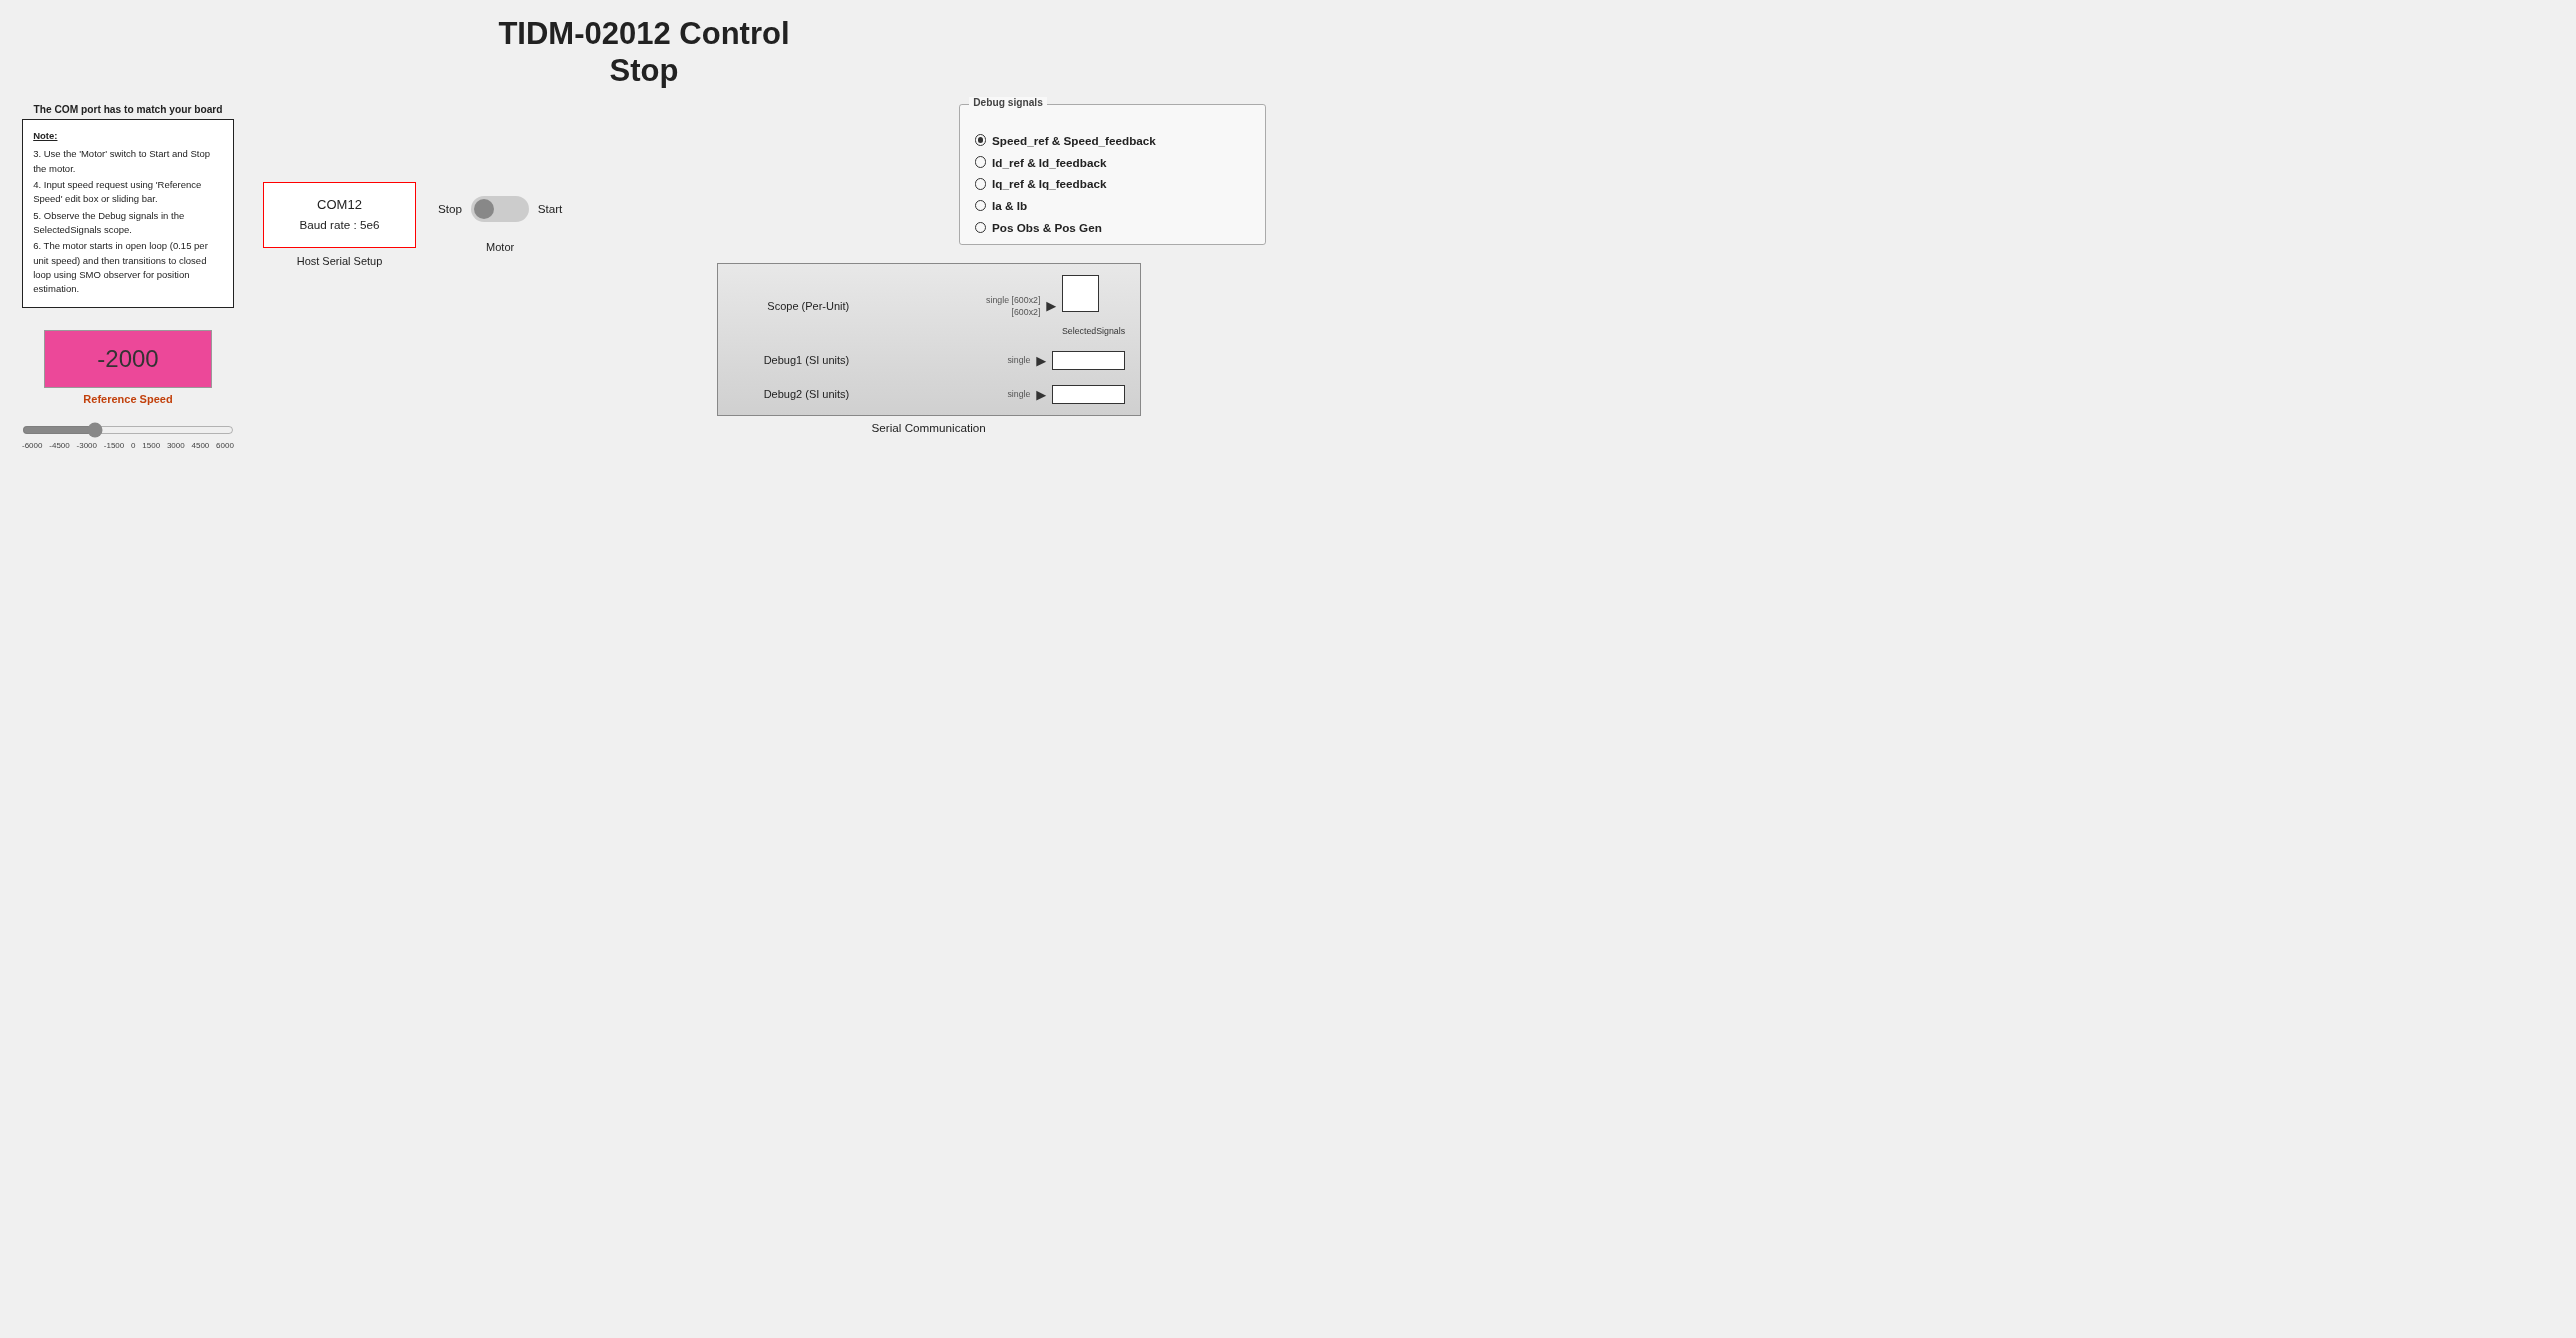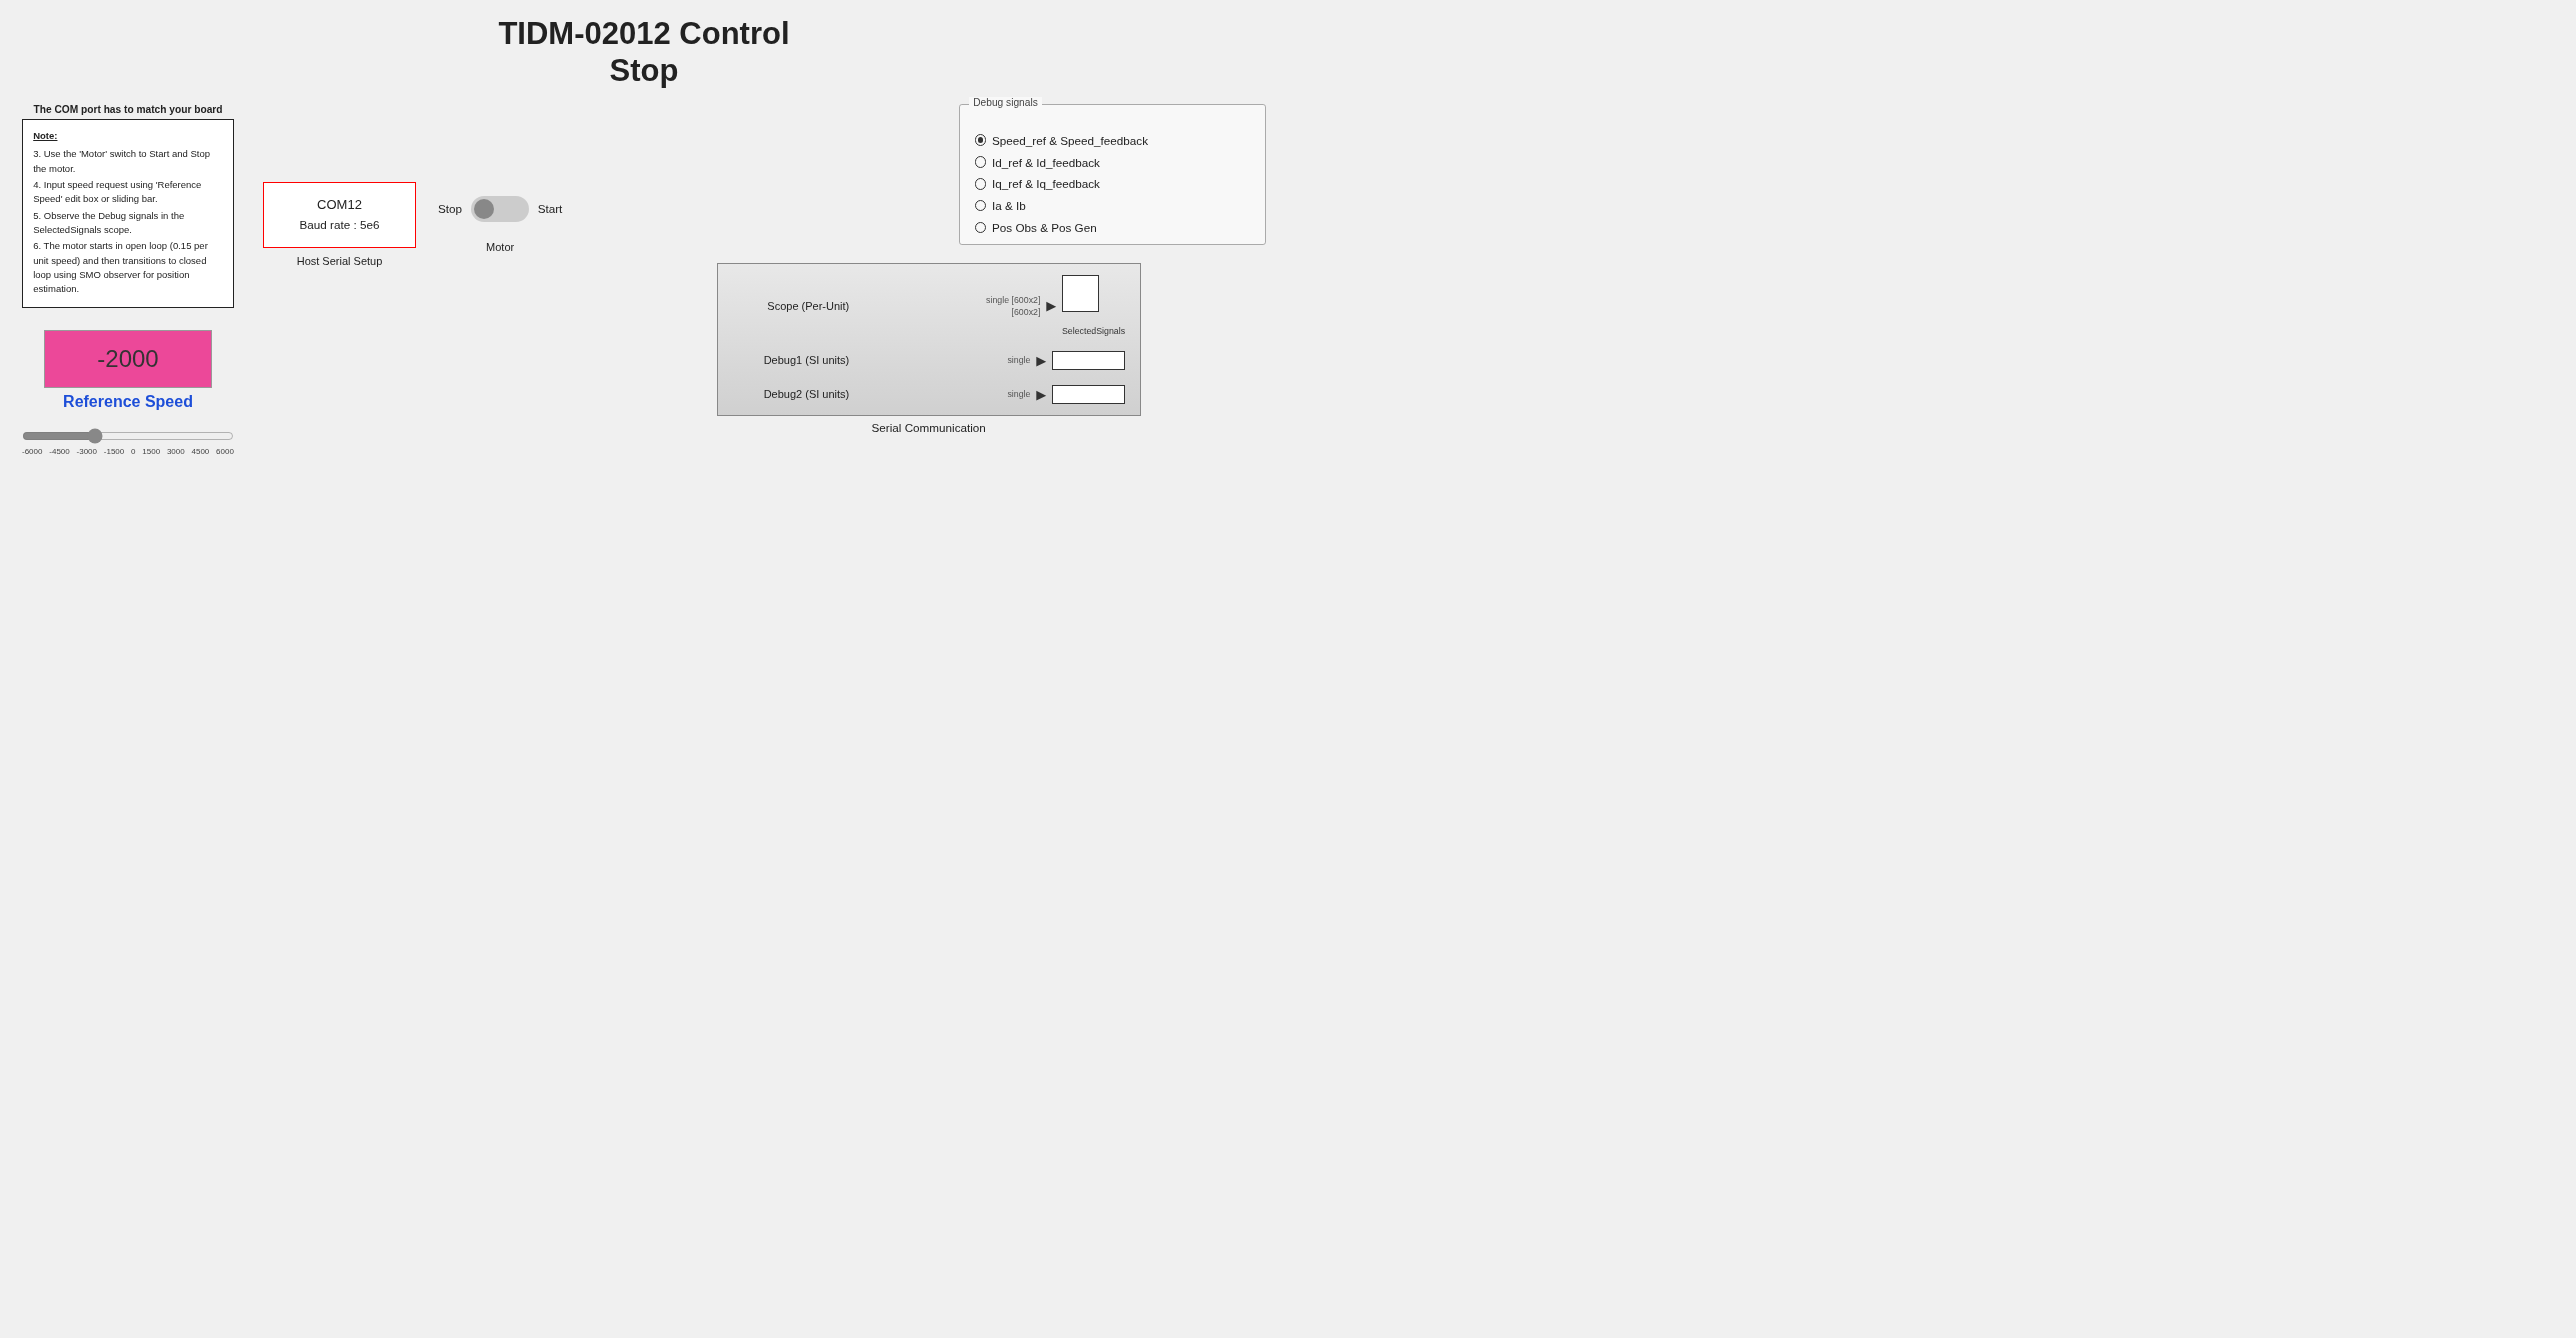--- a/index.html
+++ b/index.html
@@ -87,23 +87,23 @@
       width: 168px;
       height: 58px;
       display: flex;
       align-items: center;
       justify-content: center;
       font-size: 24px;
       color: #333;
     }
 
     .ref-speed-label {
-      font-size: 16px;
+      font-size: 11px;
       font-weight: bold;
-      color: #1d4ed8;
+      color: #c2410c;
     }
 
     
     .slider-container {
       display: flex;
       flex-direction: column;
       gap: 2.9px;
       margin-top: 2.9px;
     }
 
@@ -198,20 +198,21 @@
 
     
     .debug-signals-box {
       border: 0.7px solid #aaa;
       border-radius: 2.9px;
       padding: 10.2px 14.6px;
       background: #f8f8f8;
       position: relative;
       align-self: flex-end;
       width: 307px;
+      font-weight: bold;
     }
 
     .debug-signals-title {
       position: absolute;
       top: -7.3px;
       left: 8.8px;
       background: #f8f8f8;
       padding: 0 4.4px;
       font-size: 10.2px;
       color: #444;

